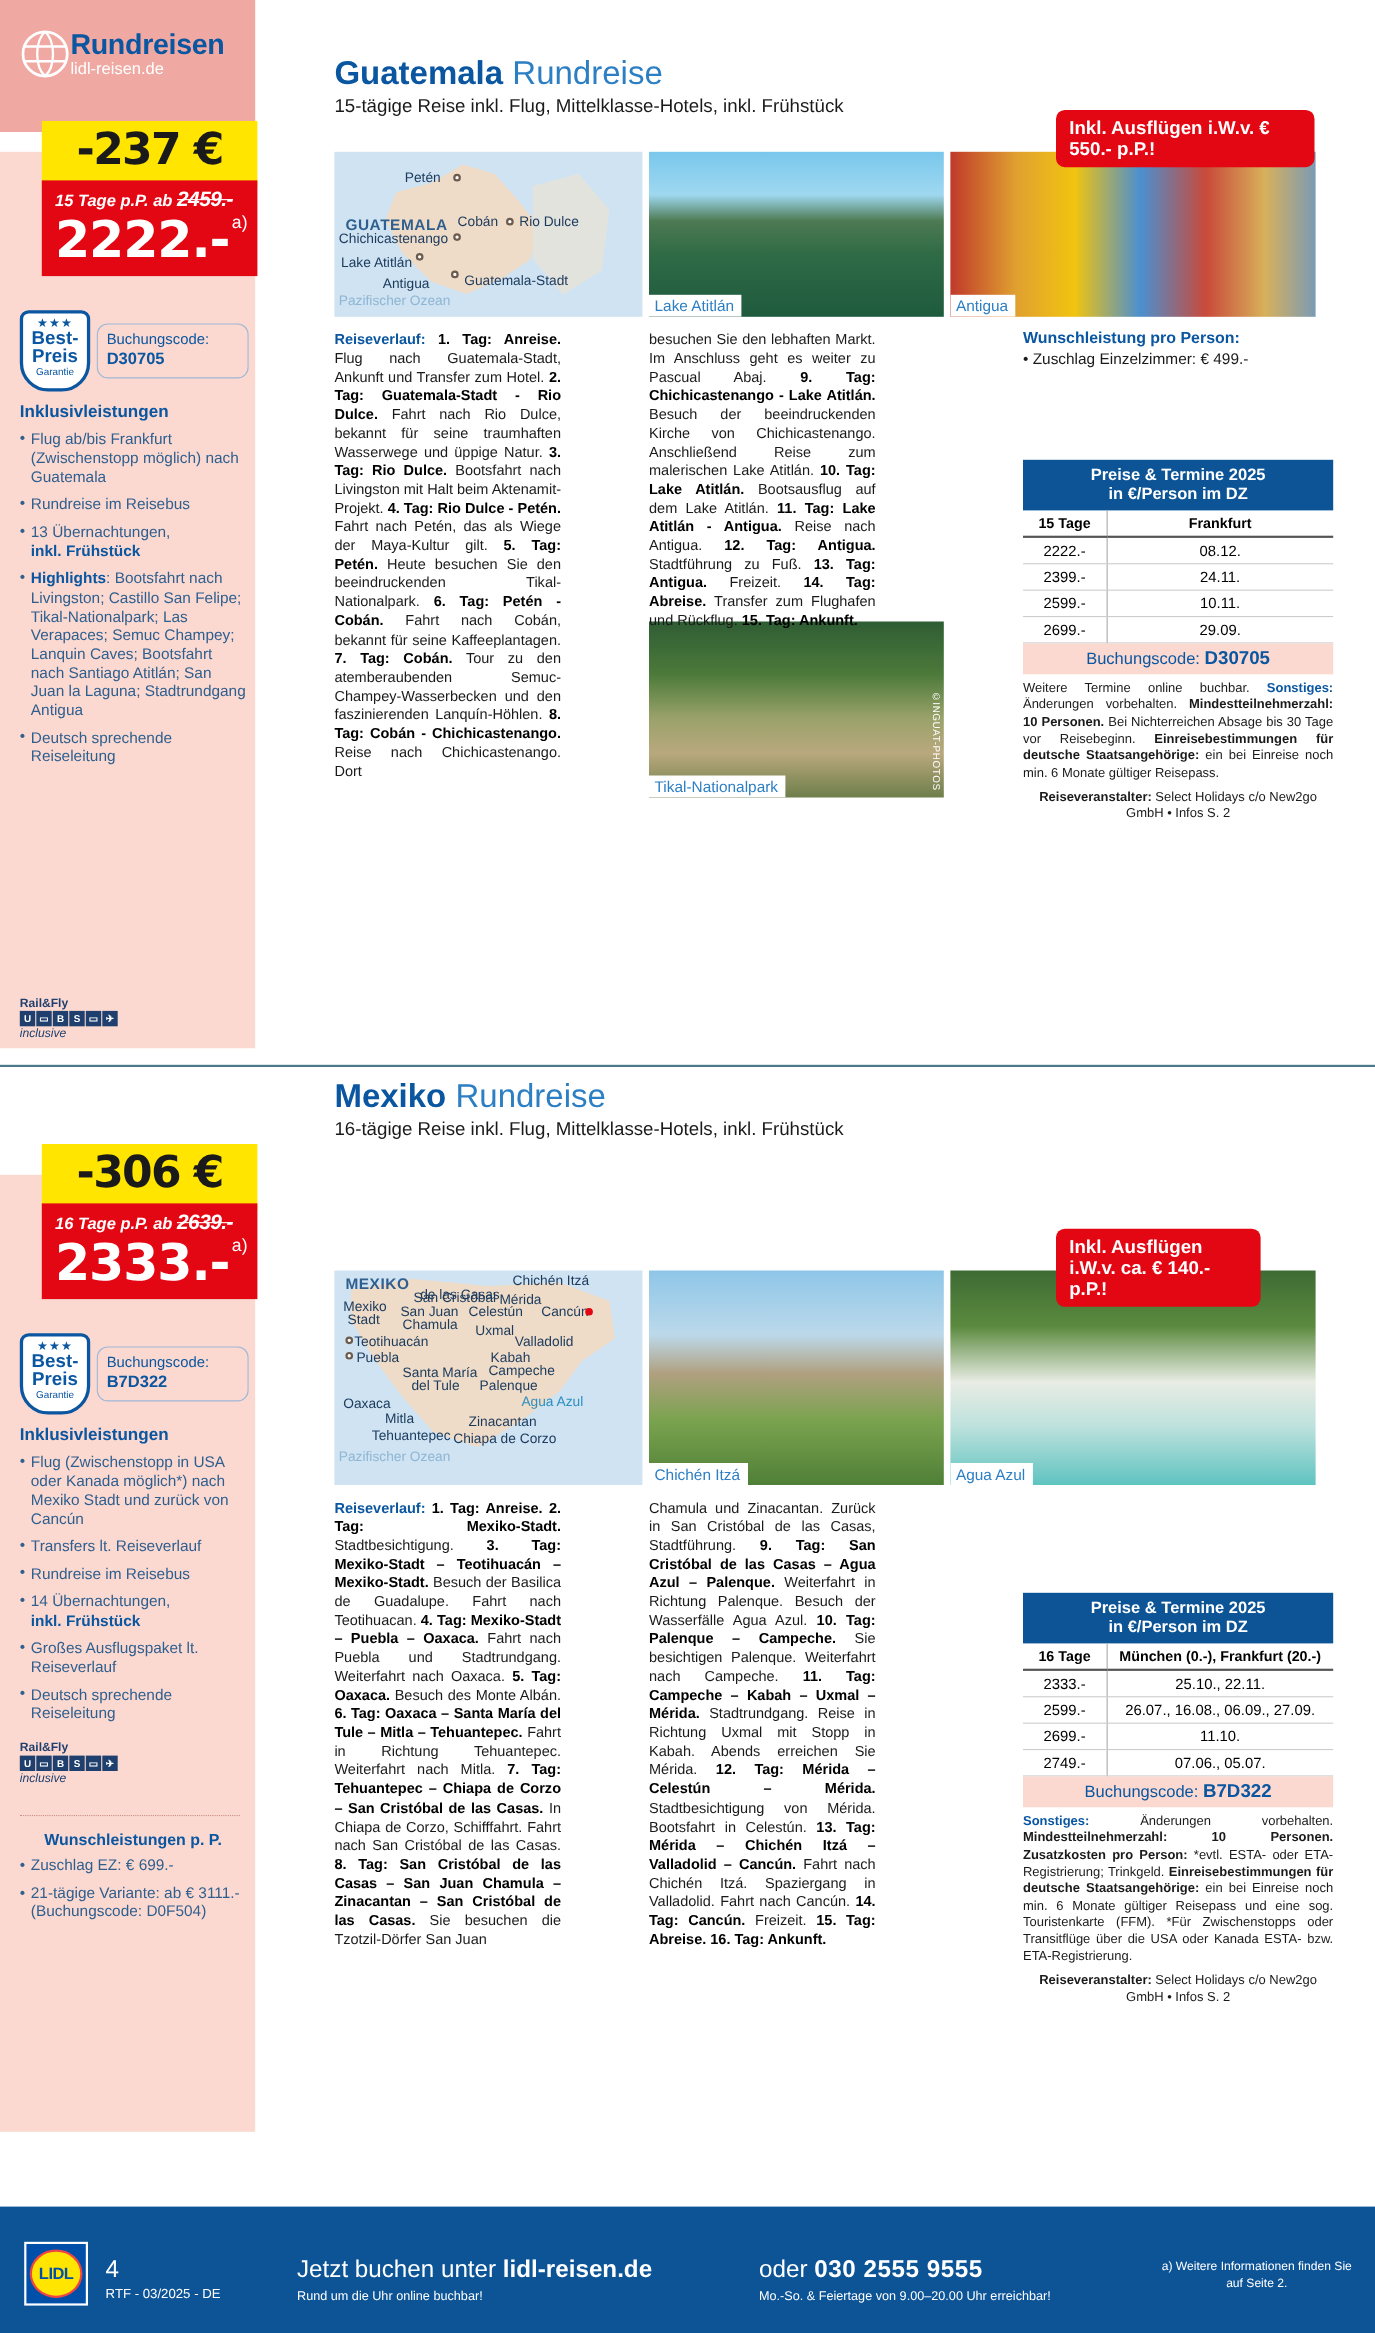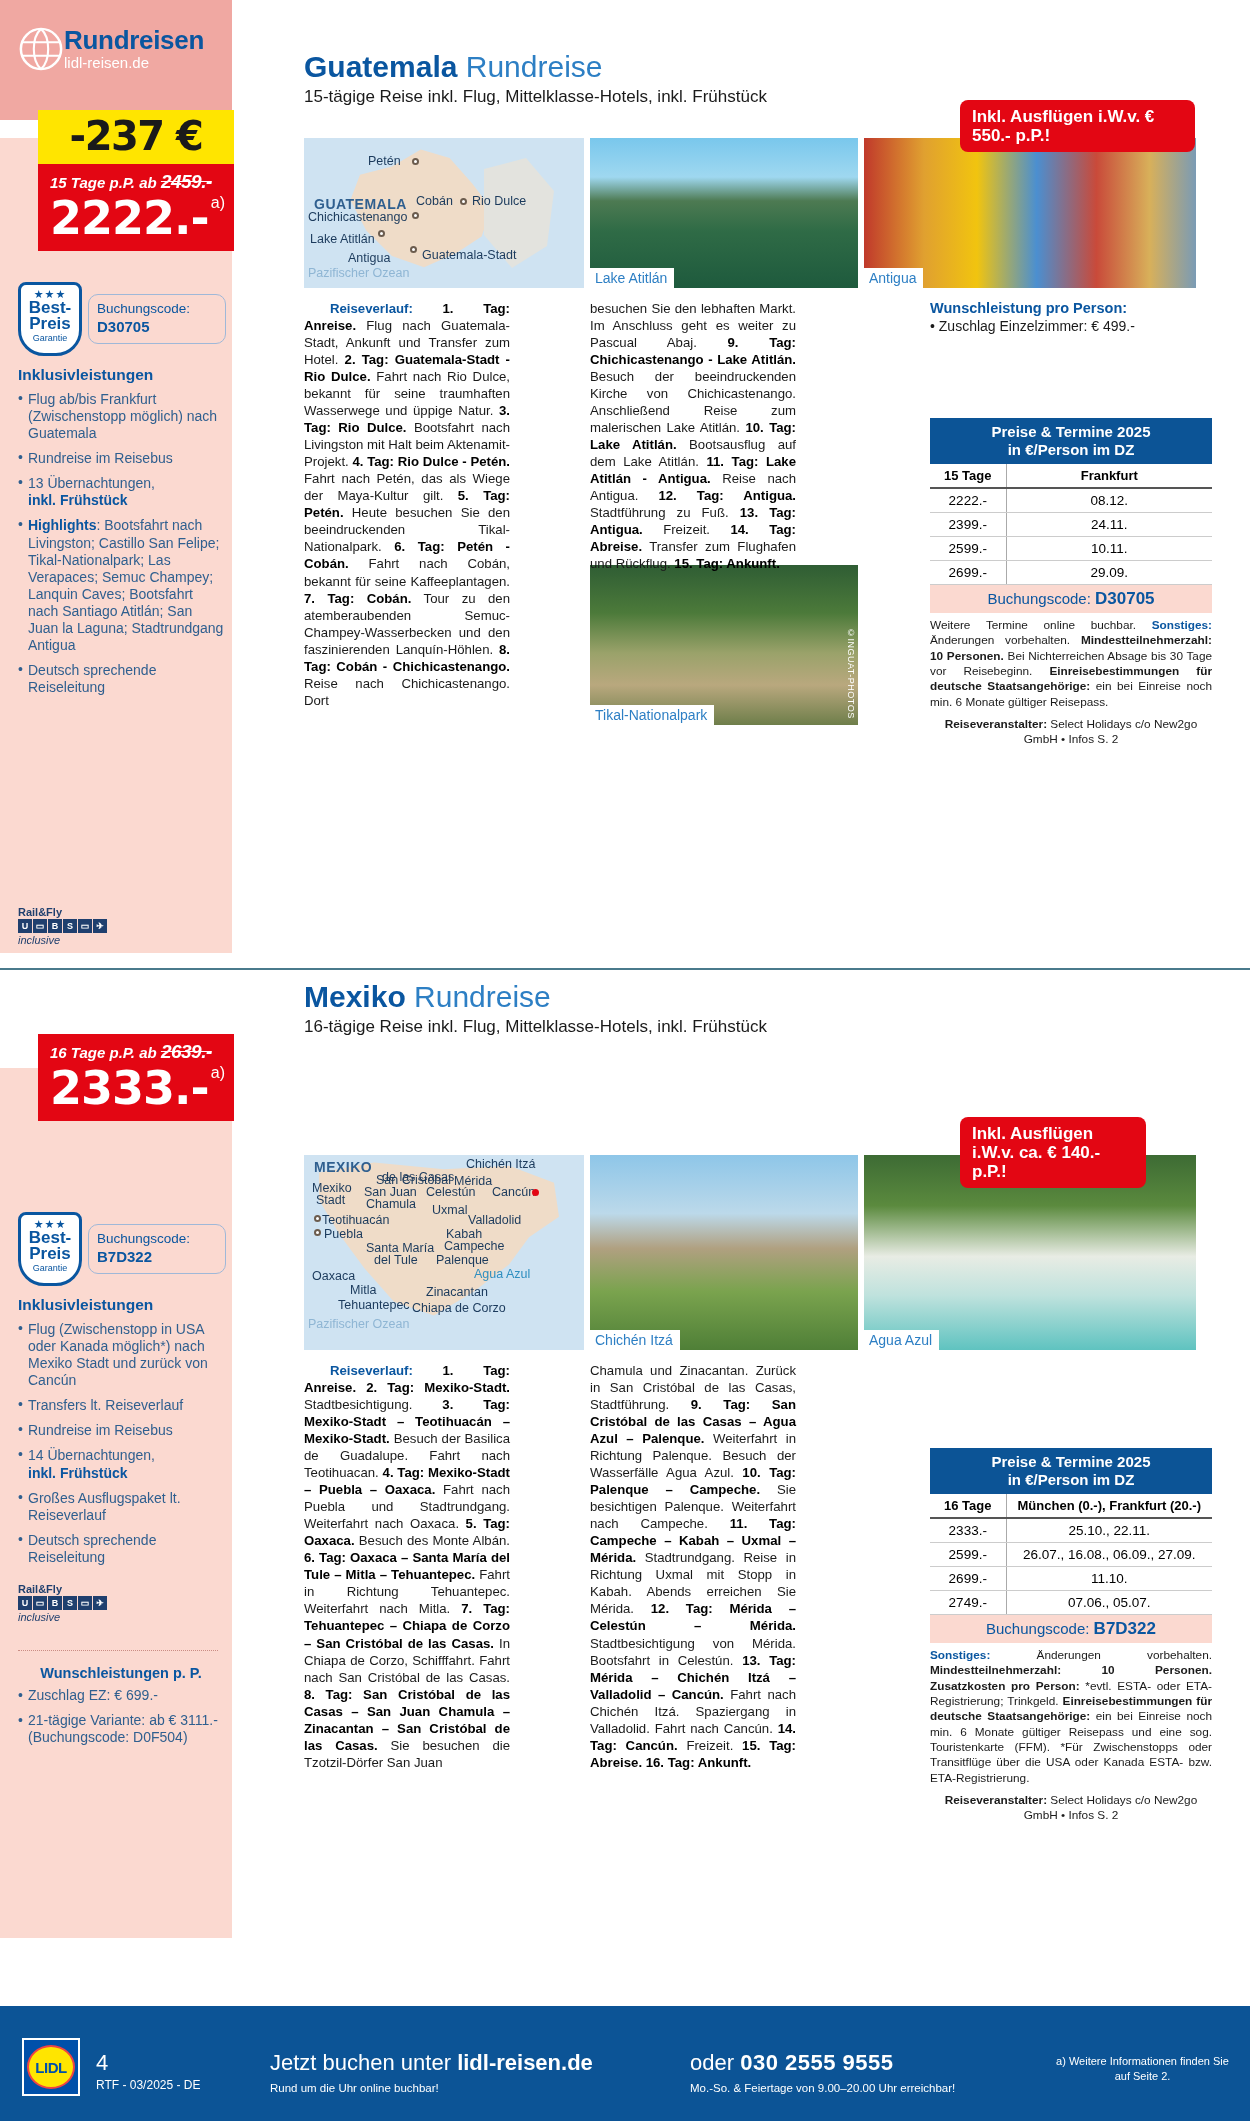--- a/index.html
+++ b/index.html
@@ -123,21 +123,21 @@
 
   
   .flag {
     position: absolute; background: #e30613; color: #fff; border-radius: 8px;
     padding: 7px 12px; font-size: 17px; font-weight: bold; line-height: 1.12; z-index: 5;
   }
 
   
   .col { position: absolute; font-size: 13.2px; line-height: 1.29; color: #1a1a1a; text-align: justify; }
   .col b { color: #000; }
-  .col .lead { color: #0a56a0; font-weight: bold; margin-left: 26px; }
+  .col .lead { color: #0a56a0; font-weight: bold; }
 
   
   .wunsch { position: absolute; }
   .wunsch h4 { font-size: 14.5px; color: #0a56a0; }
   .wunsch p { font-size: 14px; color: #1a1a1a; margin-top: 2px; }
 
   
   .ptable { position: absolute; width: 282px; }
   .ptable .thead {
     background: #0c5496; color: #fff; text-align: center; font-size: 15px; font-weight: bold;
@@ -344,20 +344,23 @@
       <span>Buchungscode:</span>
       <b>D30705</b>
     </div>
     <div class="finep" id="g-fine">Weitere Termine online buchbar. <span class="k">Sonstiges:</span> Änderungen vorbehalten. <b>Mindestteilnehmerzahl: 10 Personen.</b> Bei Nichterreichen Absage bis 30 Tage vor Reisebeginn. <b>Einreisebestimmungen für deutsche Staatsangehörige:</b> ein bei Einreise noch min. 6 Monate gültiger Reisepass.</div>
     <div class="veranst" id="g-oper"><b>Reiseveranstalter:</b> Select Holidays c/o New2go GmbH • Infos S. 2</div>
   </div>
 
   <div class="divider" style="top:968px"></div>
 
   <div class="pricebox" style="top:1040px">
+    <div class="yellow">
+      <div class="disc">-306 €</div>
+    </div>
     <div class="redbox">
       <div class="line1">
         <span>16 Tage p.P. ab</span>
         <span class="strike">2639.-</span>
       </div>
       <div class="big">2333.-</div>
       <div class="sup">a)</div>
     </div>
   </div>
 

